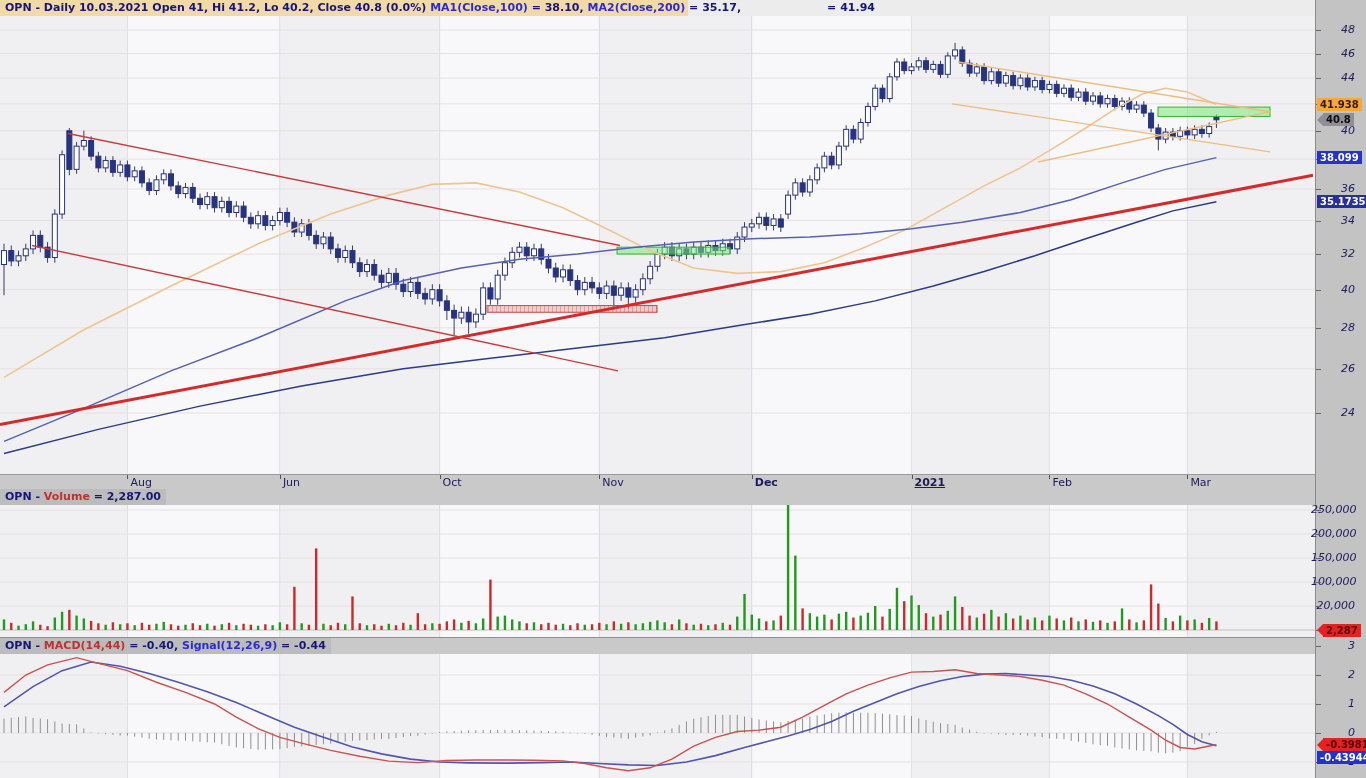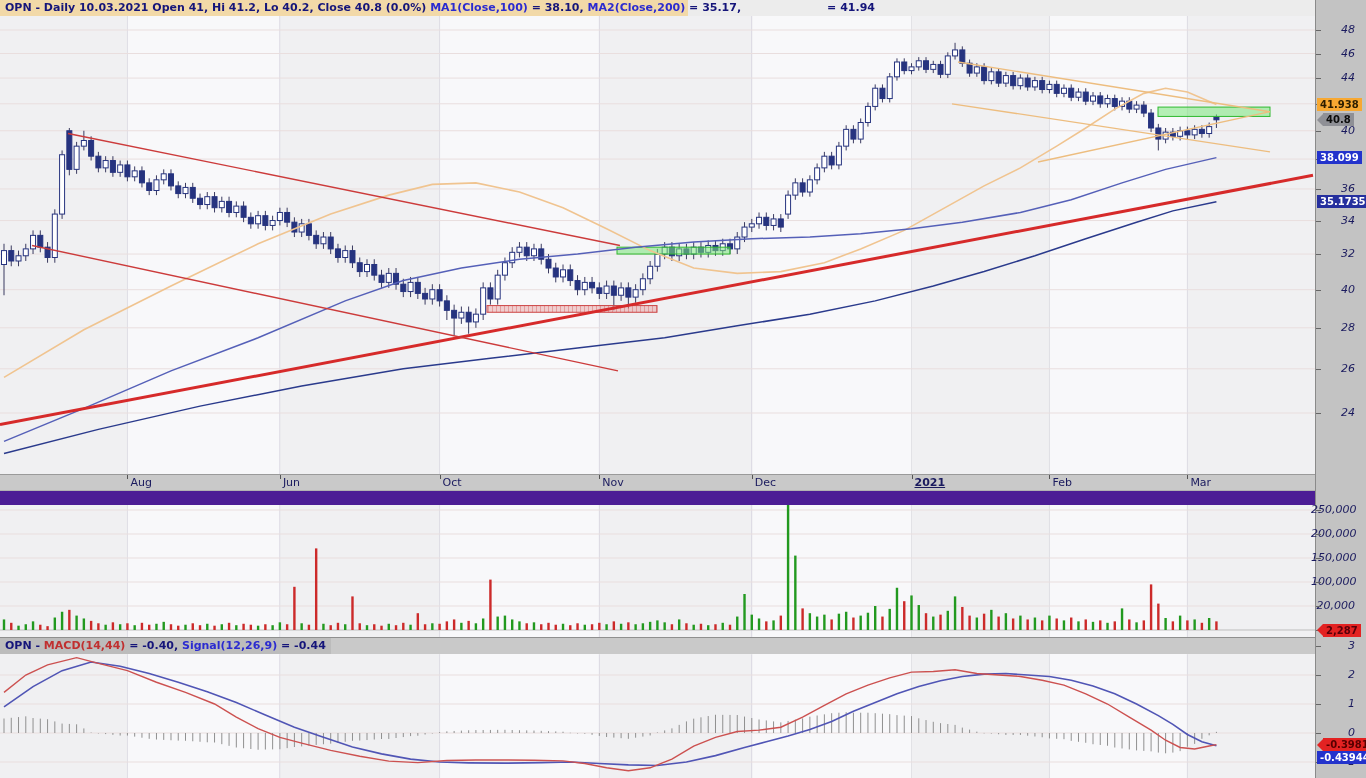--- a/index.html
+++ b/index.html
@@ -425,29 +425,32 @@
   <div id="xaxis">
       <div class="xtick" style="left: 127.42px;"></div>
       <div class="xlab" style="left: 130.42px;">Aug</div>
       <div class="xtick" style="left: 279.88px;"></div>
       <div class="xlab" style="left: 282.88px;">Jun</div>
       <div class="xtick" style="left: 439.6px;"></div>
       <div class="xlab" style="left: 442.6px;">Oct</div>
       <div class="xtick" style="left: 599.32px;"></div>
       <div class="xlab" style="left: 602.32px;">Nov</div>
       <div class="xtick" style="left: 751.78px;"></div>
-      <div class="xlab" style="left: 754.78px;">Dec</div>
+      <div class="xlab" style="left: 754.78px; font-weight: bold;">Dec</div>
       <div class="xtick" style="left: 911.5px;"></div>
       <div class="xlab" style="left: 914.5px; font-weight: 700; text-decoration: underline;">2021</div>
       <div class="xtick" style="left: 1049.44px;"></div>
       <div class="xlab" style="left: 1052.44px;">Feb</div>
       <div class="xtick" style="left: 1187.38px;"></div>
       <div class="xlab" style="left: 1190.38px;">Mar</div>
     </div>
 
+  <div id="vol-header" class="hdr" style="top:489px;">
+    <span class="box"><span class="navy">OPN - </span><span class="red">Volume</span><span class="navy"> = 2,287.00</span></span>
+  </div>
 
   <div id="vol-plot" class="plot" style="top:505px;width:1315px;height:132px;"><svg width="1315" height="132">
         <rect x="0" y="0" width="127.42" height="132" fill="#f0f0f2"></rect>
         <rect x="127.42" y="0" width="152.45999999999998" height="132" fill="#f8f8fa"></rect>
         <rect x="279.88" y="0" width="159.71999999999997" height="132" fill="#f0f0f2"></rect>
         <rect x="439.59999999999997" y="0" width="159.71999999999997" height="132" fill="#f8f8fa"></rect>
         <rect x="599.3199999999999" y="0" width="152.46000000000004" height="132" fill="#f0f0f2"></rect>
         <rect x="751.78" y="0" width="159.72000000000003" height="132" fill="#f8f8fa"></rect>
         <rect x="911.5" y="0" width="137.94000000000005" height="132" fill="#f0f0f2"></rect>
         <rect x="1049.44" y="0" width="137.93999999999983" height="132" fill="#f8f8fa"></rect>

